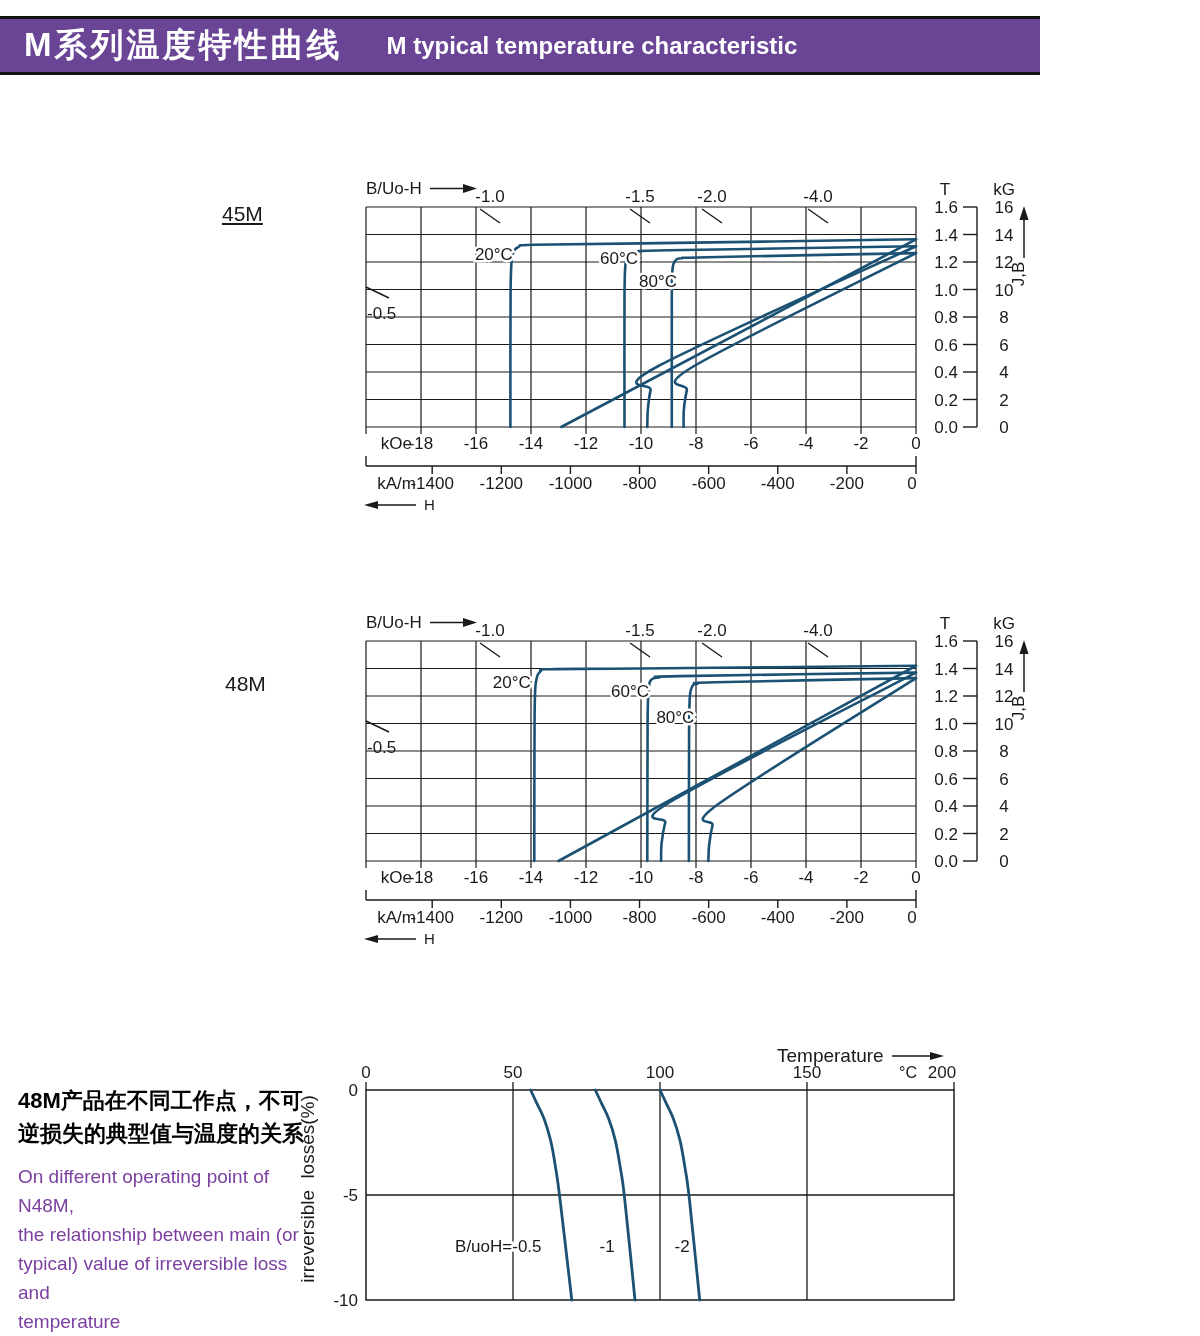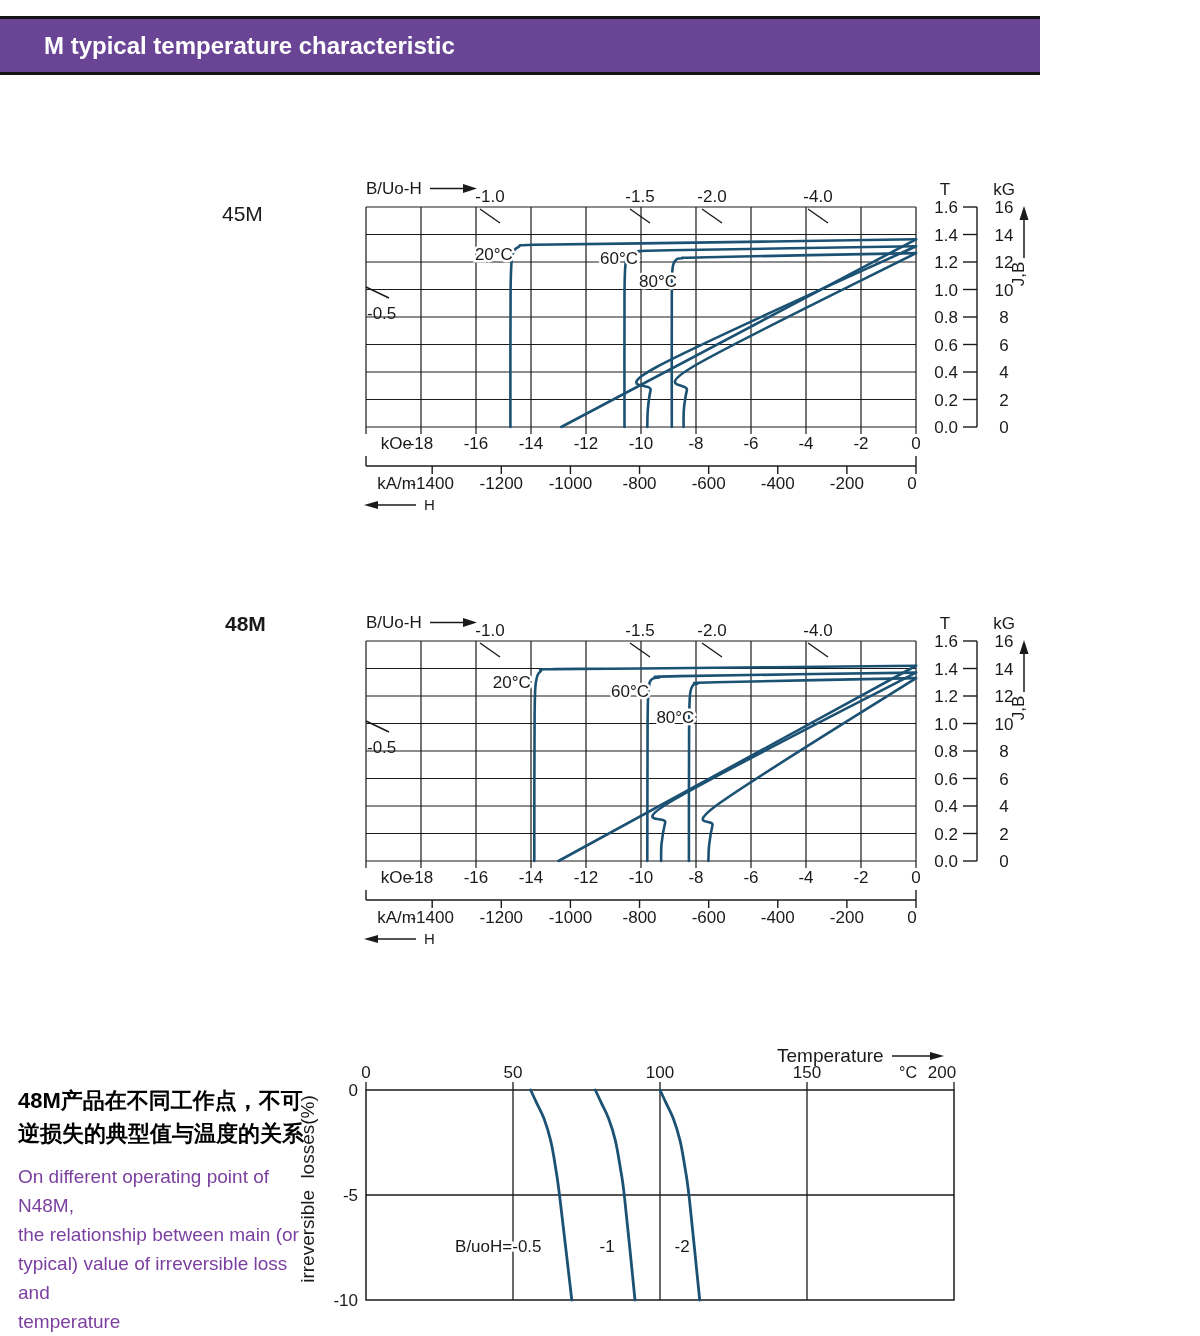--- a/index.html
+++ b/index.html
@@ -17,24 +17,25 @@
         line-height:29px;white-space:pre-line;margin-top:16px;}
   svg{position:absolute;overflow:visible;}
   svg text{font-family:"Liberation Sans", sans-serif;}
 </style>
 </head>
 <body>
 
 <div class="page">
 
   <div class="header-bar" style="background: rgb(106, 69, 150);">
+    <span class="title-zh">M系列温度特性曲线</span>
     <span class="title-en">M  typical temperature characteristic</span>
   </div>
 
-  <div class="grade-label" style="left:222px;top:202px;">45M</div>
+  <div class="grade-label" style="left:222px;top:202px;text-decoration:underline;">45M</div>
   <svg id="svg-demag-0" style="left:360px;top:178px;" width="690" height="345" viewBox="0 0 690 345">
       <line x1="6" y1="29" x2="6" y2="249" stroke="#1a1a1a" stroke-width="1.2"></line>
       <line x1="6" y1="249" x2="6" y2="256" stroke="#1a1a1a" stroke-width="1.2"></line>
       <line x1="61" y1="29" x2="61" y2="249" stroke="#1a1a1a" stroke-width="1.2"></line>
       <line x1="61" y1="249" x2="61" y2="256" stroke="#1a1a1a" stroke-width="1.2"></line>
       <line x1="116" y1="29" x2="116" y2="249" stroke="#1a1a1a" stroke-width="1.2"></line>
       <line x1="116" y1="249" x2="116" y2="256" stroke="#1a1a1a" stroke-width="1.2"></line>
       <line x1="171" y1="29" x2="171" y2="249" stroke="#1a1a1a" stroke-width="1.2"></line>
       <line x1="171" y1="249" x2="171" y2="256" stroke="#1a1a1a" stroke-width="1.2"></line>
       <line x1="226" y1="29" x2="226" y2="249" stroke="#1a1a1a" stroke-width="1.2"></line>
@@ -144,21 +145,21 @@
       <path d="M556,61.3125 L201.25,249" fill="none" stroke="#1b5173" stroke-width="2.6" stroke-linejoin="round" stroke-linecap="round"></path>
       <path d="M556.0,68.2 C514.8,68.9 354.8,71.4 308.5,72.3 C262.2,73.2 284.9,73.1 278.3,73.7 C271.6,74.3 270.7,73.8 268.6,75.8 C266.5,77.7 266.3,78.3 265.6,85.4 C264.9,92.5 264.7,91.1 264.5,118.4 C264.3,145.6 264.5,227.2 264.5,249.0" fill="none" stroke="#1b5173" stroke-width="2.6" stroke-linejoin="round" stroke-linecap="round"></path>
       <path d="M556.0,68.2 C512.9,88.2 341.7,164.6 297.5,188.5 C253.3,212.4 292.2,204.8 290.6,211.9 C289.0,219.0 288.4,224.9 287.9,231.1 C287.3,237.3 287.4,246.0 287.3,249.0" fill="none" stroke="#1b5173" stroke-width="2.6" stroke-linejoin="round" stroke-linecap="round"></path>
       <path d="M556.0,75.1 C521.2,75.8 386.0,78.3 347.0,79.2 C308.0,80.0 327.5,79.6 322.3,80.2 C317.0,80.7 317.0,80.6 315.4,82.6 C313.7,84.6 312.9,85.1 312.4,92.3 C311.8,99.4 311.9,99.1 311.8,125.3 C311.7,151.4 311.8,228.4 311.8,249.0" fill="none" stroke="#1b5173" stroke-width="2.6" stroke-linejoin="round" stroke-linecap="round"></path>
       <path d="M556.0,75.1 C518.9,94.0 371.4,165.7 333.3,188.5 C295.1,211.3 328.5,204.8 326.9,211.9 C325.4,219.0 324.4,224.9 323.9,231.1 C323.3,237.3 323.7,246.0 323.6,249.0" fill="none" stroke="#1b5173" stroke-width="2.6" stroke-linejoin="round" stroke-linecap="round"></path>
       <text x="133.875" y="81.75" font-size="17" fill="#1a1a1a" text-anchor="middle" paint-order="stroke" stroke="#ffffff" stroke-width="5">20°C</text>
       <text x="259" y="85.875" font-size="17" fill="#1a1a1a" text-anchor="middle" paint-order="stroke" stroke="#ffffff" stroke-width="5">60°C</text>
       <text x="298.04999999999995" y="109.25" font-size="17" fill="#1a1a1a" text-anchor="middle" paint-order="stroke" stroke="#ffffff" stroke-width="5">80°C</text>
     </svg>
 
-  <div class="grade-label" style="left:225px;top:612px;font-weight:bold;">48M</div>
+  <div class="grade-label" style="left:225px;top:672px;">48M</div>
   <svg id="svg-demag-1" style="left:360px;top:612px;" width="690" height="345" viewBox="0 0 690 345">
       <line x1="6" y1="29" x2="6" y2="249" stroke="#1a1a1a" stroke-width="1.2"></line>
       <line x1="6" y1="249" x2="6" y2="256" stroke="#1a1a1a" stroke-width="1.2"></line>
       <line x1="61" y1="29" x2="61" y2="249" stroke="#1a1a1a" stroke-width="1.2"></line>
       <line x1="61" y1="249" x2="61" y2="256" stroke="#1a1a1a" stroke-width="1.2"></line>
       <line x1="116" y1="29" x2="116" y2="249" stroke="#1a1a1a" stroke-width="1.2"></line>
       <line x1="116" y1="249" x2="116" y2="256" stroke="#1a1a1a" stroke-width="1.2"></line>
       <line x1="171" y1="29" x2="171" y2="249" stroke="#1a1a1a" stroke-width="1.2"></line>
       <line x1="171" y1="249" x2="171" y2="256" stroke="#1a1a1a" stroke-width="1.2"></line>
       <line x1="226" y1="29" x2="226" y2="249" stroke="#1a1a1a" stroke-width="1.2"></line>

